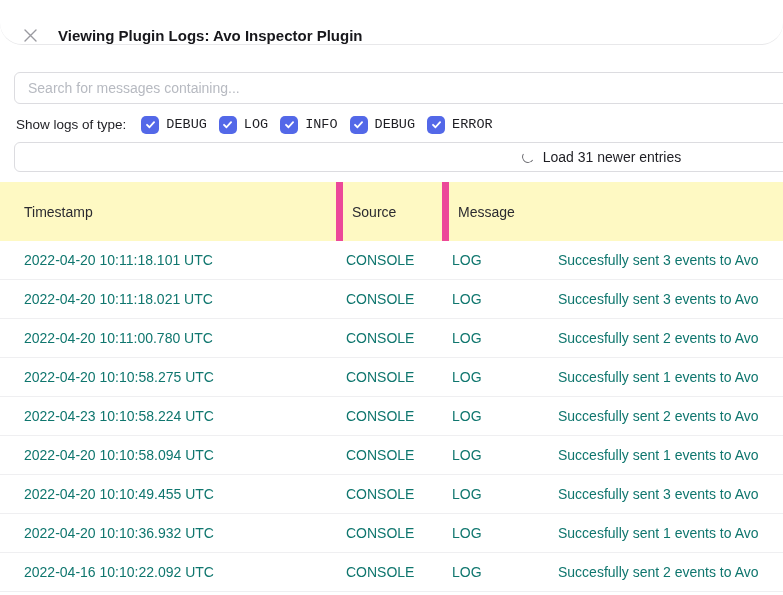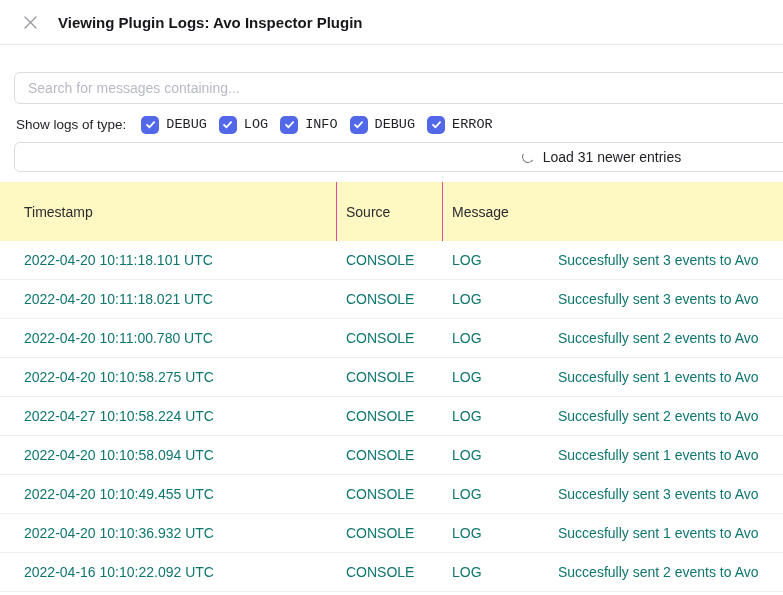--- a/index.html
+++ b/index.html
@@ -6,22 +6,22 @@
   * { box-sizing:border-box; }
   html,body { margin:0; padding:0; }
   body {
     width:783px; height:595px; overflow:hidden; background:#fff;
     font-family:"Liberation Sans","DejaVu Sans",sans-serif;
     color:#1e1e23; -webkit-font-smoothing:antialiased;
   }
 
   
   .dialog-header {
-    height:45px; display:flex; align-items:center;
-    padding-left:22px; border-bottom:1px solid #e8e8ea;
+    height:45px; display:flex; align-items:flex-end;
+    padding-left:22px; border-bottom:1px solid #e8e8ea;border-radius:22px;
   }
   .close-btn { width:17px; height:17px; display:flex; align-items:center; justify-content:center; cursor:pointer; flex:0 0 auto; }
   .dialog-title { margin-left:19px; font-size:15px; font-weight:600; color:#18181c; white-space:nowrap; }
 
   
   .search-input {
     display:block; margin:27px 0 0 14px; width:1175px; height:32px;
     border:1px solid #dcdce0; border-radius:6px; padding:0 13px;
     font-family:inherit; font-size:14px; color:#1e1e23; outline:none; background:#fff;
   }
@@ -50,21 +50,21 @@
     border-bottom-color:#6e6e73; border-left-color:#6e6e73;
     transform:rotate(-12deg); flex:0 0 auto;
   }
 
   
   .log-table { margin-top:10px; width:783px; }
   .grid-row { display:grid; grid-template-columns:336px 106px 106px 1fr; align-items:stretch; }
   .thead { height:59px; background:#fef9c3; font-size:14px; color:#2b2b30; }
   .cell { display:flex; align-items:center; white-space:nowrap; overflow:hidden; }
   .cell-first { padding-left:24px; }
-  .cell-sep { border-left:1px solid #ec4899; padding-left:9px; }
+  .cell-sep { border-left:7px solid #ec4899; padding-left:9px; }
   .trow { height:39px; border-bottom:1px solid #efeff1; font-size:14px; color:#0f766e; }
   .trow .cell-sep { border-left:none; padding-left:10px; }
 </style>
 </head>
 <body>
 
 <div class="dialog-header">
   <span class="close-btn">
     <svg width="15" height="15" viewBox="0 0 15 15">
       <path d="M2 2 L13 13 M13 2 L2 13" stroke="#9a9aa0" stroke-width="1.4" fill="none" stroke-linecap="round"></path>
@@ -151,21 +151,21 @@
     <div class="cell cell-sep">LOG</div>
     <div class="cell cell-sep">Succesfully sent 2 events to Avo</div>
   </div>
       <div class="grid-row trow">
     <div class="cell cell-first">2022-04-20 10:10:58.275 UTC</div>
     <div class="cell cell-sep">CONSOLE</div>
     <div class="cell cell-sep">LOG</div>
     <div class="cell cell-sep">Succesfully sent 1 events to Avo</div>
   </div>
       <div class="grid-row trow">
-    <div class="cell cell-first">2022-04-27 10:10:58.224 UTC</div>
+    <div class="cell cell-first">2022-04-23 10:10:58.224 UTC</div>
     <div class="cell cell-sep">CONSOLE</div>
     <div class="cell cell-sep">LOG</div>
     <div class="cell cell-sep">Succesfully sent 2 events to Avo</div>
   </div>
       <div class="grid-row trow">
     <div class="cell cell-first">2022-04-20 10:10:58.094 UTC</div>
     <div class="cell cell-sep">CONSOLE</div>
     <div class="cell cell-sep">LOG</div>
     <div class="cell cell-sep">Succesfully sent 1 events to Avo</div>
   </div>

